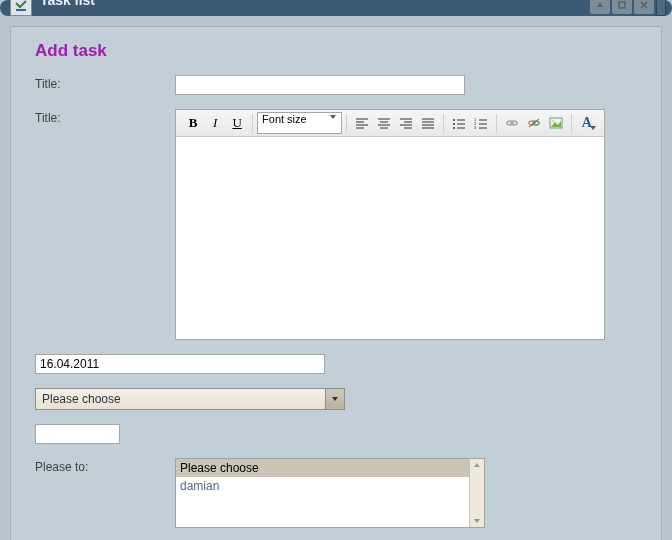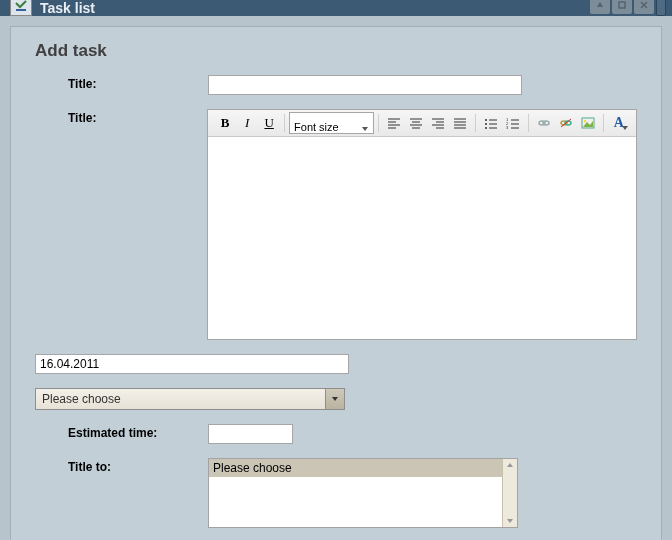--- a/index.html
+++ b/index.html
@@ -1,37 +1,37 @@
 <!DOCTYPE html>
 <html><head>
 <meta charset="utf-8">
 <style>
   html,body{margin:0;padding:0;font-family:Arial,Helvetica,sans-serif;font-size:12px;background:#b7c4cc;}
-  .topbar{background:#3d5a74;height:16px;color:#c9d4dd;display:flex;align-items:flex-end;padding:0 10px;position:relative;}
+  .topbar{background:#3d5a74;height:16px;color:#c9d4dd;display:flex;align-items:flex-start;padding:0 10px;position:relative;border-radius:8px;}
   .topbar .icon-box{width:20px;height:18px;background:#dce5ec;border:1px solid #888;display:flex;align-items:center;justify-content:center;margin-right:8px;margin-top:-4px;}
   .topbar .icon-box svg{width:12px;height:12px;}
   .topbar .title{font-size:14px;font-weight:bold;color:#e8eef3;margin-top:-8px;}
   .topbar .btn-group{position:absolute;right:6px;top:-4px;display:flex;gap:2px;}
   .topbar .hbtn{width:20px;height:18px;background:#7c8c99;border-radius:2px;display:flex;align-items:center;justify-content:center;}
   .topbar .hbtn svg{width:10px;height:10px;}
   .topbar .hbtn-active{width:8px;height:18px;background:#4d6b85;border:1px solid #2e4459;border-radius:2px;}
   .panel{margin:10px 10px 0 10px;background:#c3cfd7;border:1px solid #9fb0bc;padding:14px 24px 24px 24px;box-sizing:border-box;}
-  .panel h2{margin:0 0 14px 0;color:#404040;font-size:17px;font-weight:bold;}
+  .panel h2{margin:0 0 14px 0;color:#a21caf;font-size:17px;font-weight:bold;}
   .row{display:flex;margin-bottom:14px;}
-  .lbl{width:140px;color:#000000;font-weight:bold;font-size:12px;padding-top:2px;margin-left:33px;}
+  .lbl{width:140px;color:#404040;font-weight:normal;font-size:12px;padding-top:2px;}
   .fld{flex:1;}
   input[type=text].tinput{width:310px;height:20px;border:1px solid #a6a6a6;background:#fff;padding:0 4px;box-sizing:border-box;font-size:12px;}
-  input[type=text].tinput.wide{width:314px;}
+  input[type=text].tinput.wide{width:290px;}
   input[type=text].tinput.small{width:85px;}
   .editor{width:428px;border:1px solid #a6a6a6;background:#fff;}
   .toolbar{height:26px;background:linear-gradient(#f6f6f6,#e9e9e9);border-bottom:1px solid #c9c9c9;display:flex;align-items:center;padding:0 6px;}
   .tbtn{width:22px;height:20px;border:1px solid transparent;display:flex;align-items:center;justify-content:center;font-family:'Times New Roman',serif;font-size:13px;cursor:pointer;border-radius:2px;}
   .tbtn.align, .tbtn.list, .tbtn.link, .tbtn.img, .tbtn.color{font-family:Arial,sans-serif;}
   .tsep{width:1px;height:18px;background:#cfcfcf;margin:0 4px;}
-  .fontsel{height:20px;font-size:11px;border:1px solid #a6a6a6;background:#fff;display:flex;align-items:flex-end;padding:0 4px;width:82px;justify-content:space-between;cursor:pointer;}
+  .fontsel{height:20px;font-size:11px;border:1px solid #a6a6a6;background:#fff;display:flex;align-items:flex-start;padding:0 4px;width:82px;justify-content:space-between;cursor:pointer;}
   .editor-body{height:202px;background:#fff;overflow:auto;}
   .select{width:310px;height:22px;background:linear-gradient(#f3f0e9,#e7e2d6);border:1px solid #8e8e8e;display:flex;align-items:center;justify-content:space-between;padding:0 0 0 6px;box-sizing:border-box;font-size:12px;color:#333;cursor:pointer;}
   .select .arrow{width:18px;height:20px;background:linear-gradient(#cfc9bb,#b9b29e);border-left:1px solid #8e8e8e;display:flex;align-items:center;justify-content:center;}
   .listbox{width:310px;height:70px;border:1px solid #a3a3a3;background:#fff;box-sizing:border-box;display:flex;}
   .listbox .items{flex:1;overflow:hidden;}
   .listbox .items .opt{padding:2px 4px;font-size:12px;}
   .listbox .items .opt.selected{background:#cbc5b5;color:#000;}
   .listbox .items .opt.normal{color:#4d6b85;}
   .listbox .scroll{width:14px;background:#eee9dd;border-left:1px solid #c7c1b0;display:flex;flex-direction:column;justify-content:space-between;align-items:center;}
   .listbox .scroll .sarrow{width:12px;height:12px;display:flex;align-items:center;justify-content:center;color:#888;}
@@ -194,32 +194,32 @@
         <span class="arrow">
             <svg width="8" height="8" viewBox="0 0 8 8">
               <polygon points="1,2 7,2 4,6" fill="#333"></polygon>
             </svg>
           </span>
       </div>
     </div>
   </div>
 
   <div class="row">
-    <div class="lbl">Estimated time:</div>
     <div class="fld">
       <input type="text" class="tinput small" value="" style="">
     </div>
   </div>
 
   <div class="row">
-    <div class="lbl">Title to:</div>
+    <div class="lbl">Please to:</div>
     <div class="fld">
       <div class="listbox">
         <div class="items">
           <div class="opt selected">Please choose</div>
+          <div class="opt normal">damian</div>
         </div>
         <div class="scroll">
           <div class="sarrow">
               <svg width="8" height="8" viewBox="0 0 8 8">
                 <polygon points="4,2 1,6 7,6" fill="#999"></polygon>
               </svg>
             </div>
           <div class="sarrow">
               <svg width="8" height="8" viewBox="0 0 8 8">
                 <polygon points="1,2 7,2 4,6" fill="#999"></polygon>

